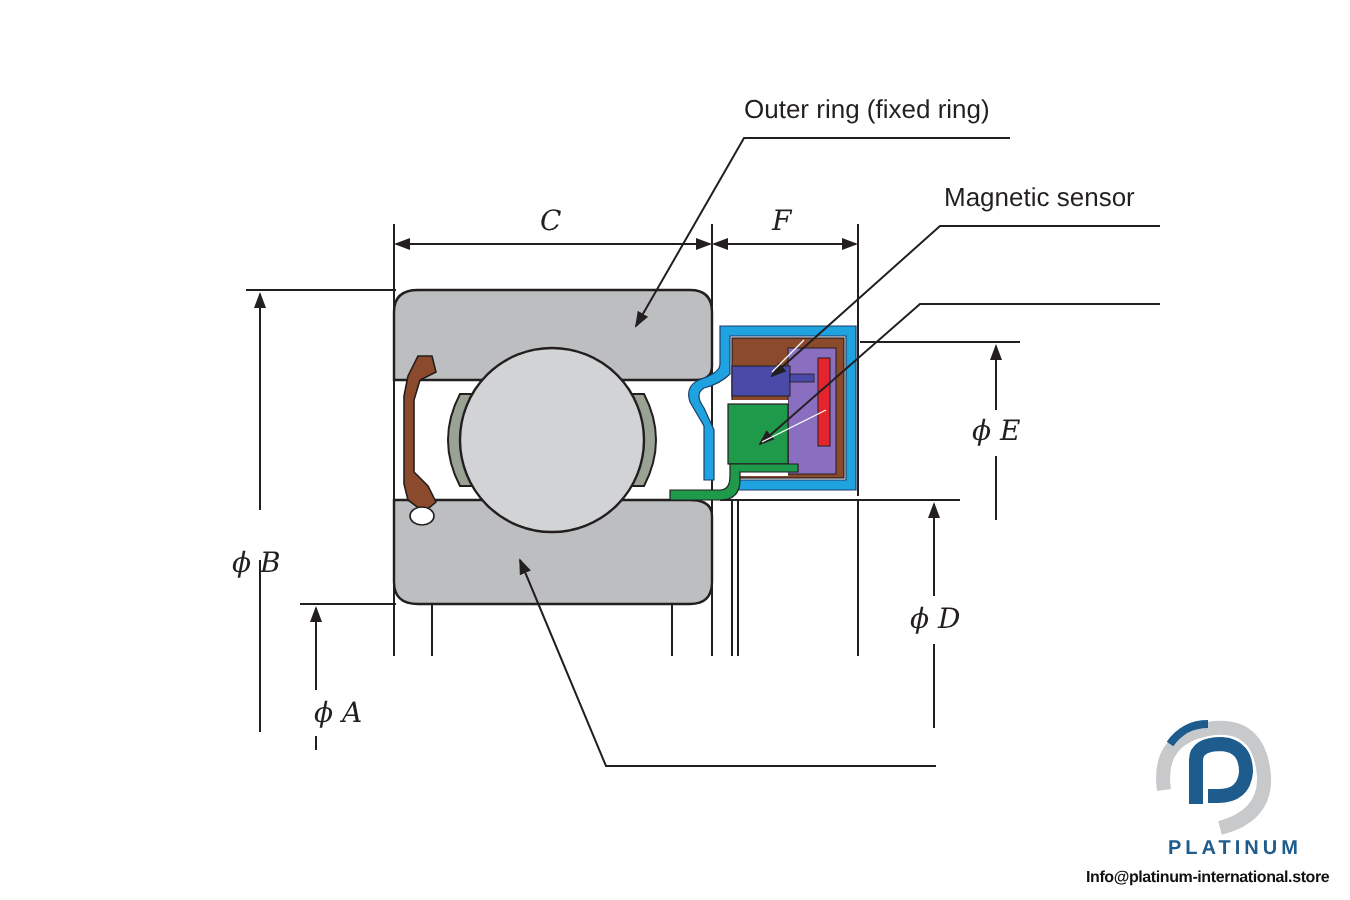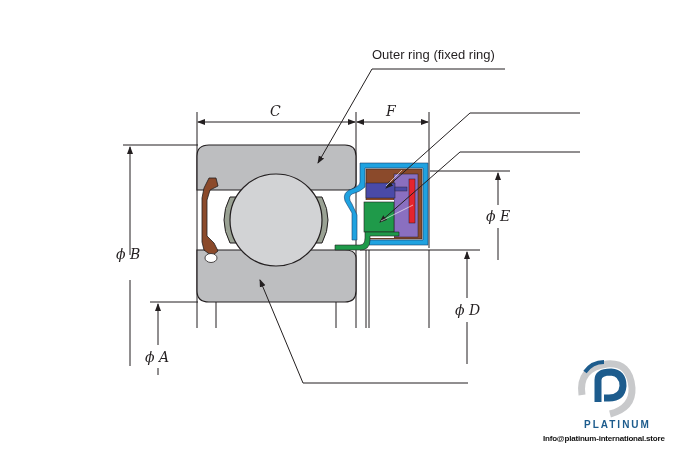--- a/index.html
+++ b/index.html
@@ -92,23 +92,24 @@
     </g>
 
     <g>
       <path d="M582,395 Q578,368 607,364 Q630,362 632,388 Q633,408 610,414" fill="none" stroke="#c8c9cb" stroke-width="7"></path>
       <path d="M598,402 L598,380 Q598,372 611,372 Q623,373 623,386 Q622,398 609,398 L604,398" fill="none" stroke="#1d5c8d" stroke-width="7"></path>
       <path d="M585,372 Q592,362 604,362" fill="none" stroke="#1d5c8d" stroke-width="4"></path>
     </g>
   </svg>
 
   <div class="lbl" style="left:372px;top:47px;">Outer ring (fixed ring)</div>
+  <div class="lbl" style="left:472px;top:91px;">Magnetic sensor</div>
 
   <div class="dim" style="left:270px;top:103px;">C</div>
   <div class="dim" style="left:386px;top:103px;">F</div>
-  <div class="dim" style="left:116px;top:246px;">ϕ B</div>
-  <div class="dim" style="left:145px;top:349px;">ϕ A</div>
+  <div class="dim" style="left:116px;top:274px;">ϕ B</div>
+  <div class="dim" style="left:157px;top:349px;">ϕ A</div>
   <div class="dim" style="left:486px;top:208px;text-align:right;">ϕ E</div>
   <div class="dim" style="left:455px;top:302px;text-align:center;">ϕ D</div>
 
   <div class="brand" style="left:584px;top:419px;">PLATINUM</div>
   <div class="email" style="left:543px;top:434px;">Info@platinum-international.store</div>
 </div>
 
 </body></html>

